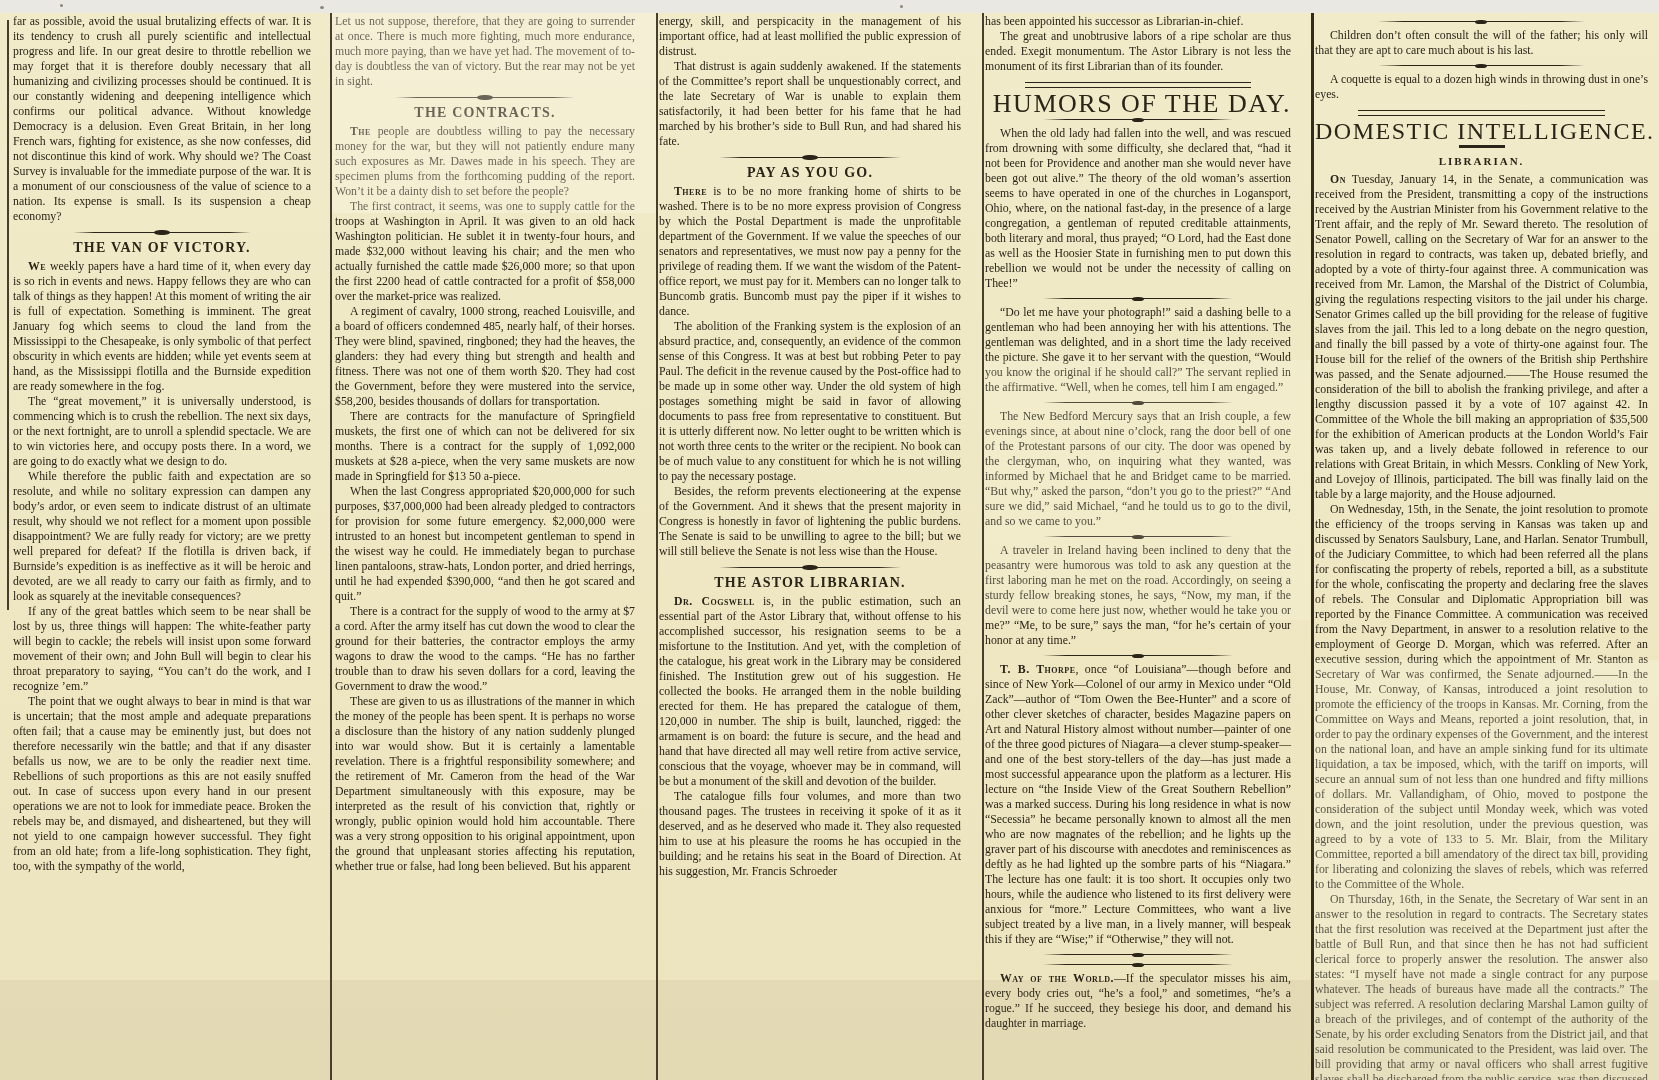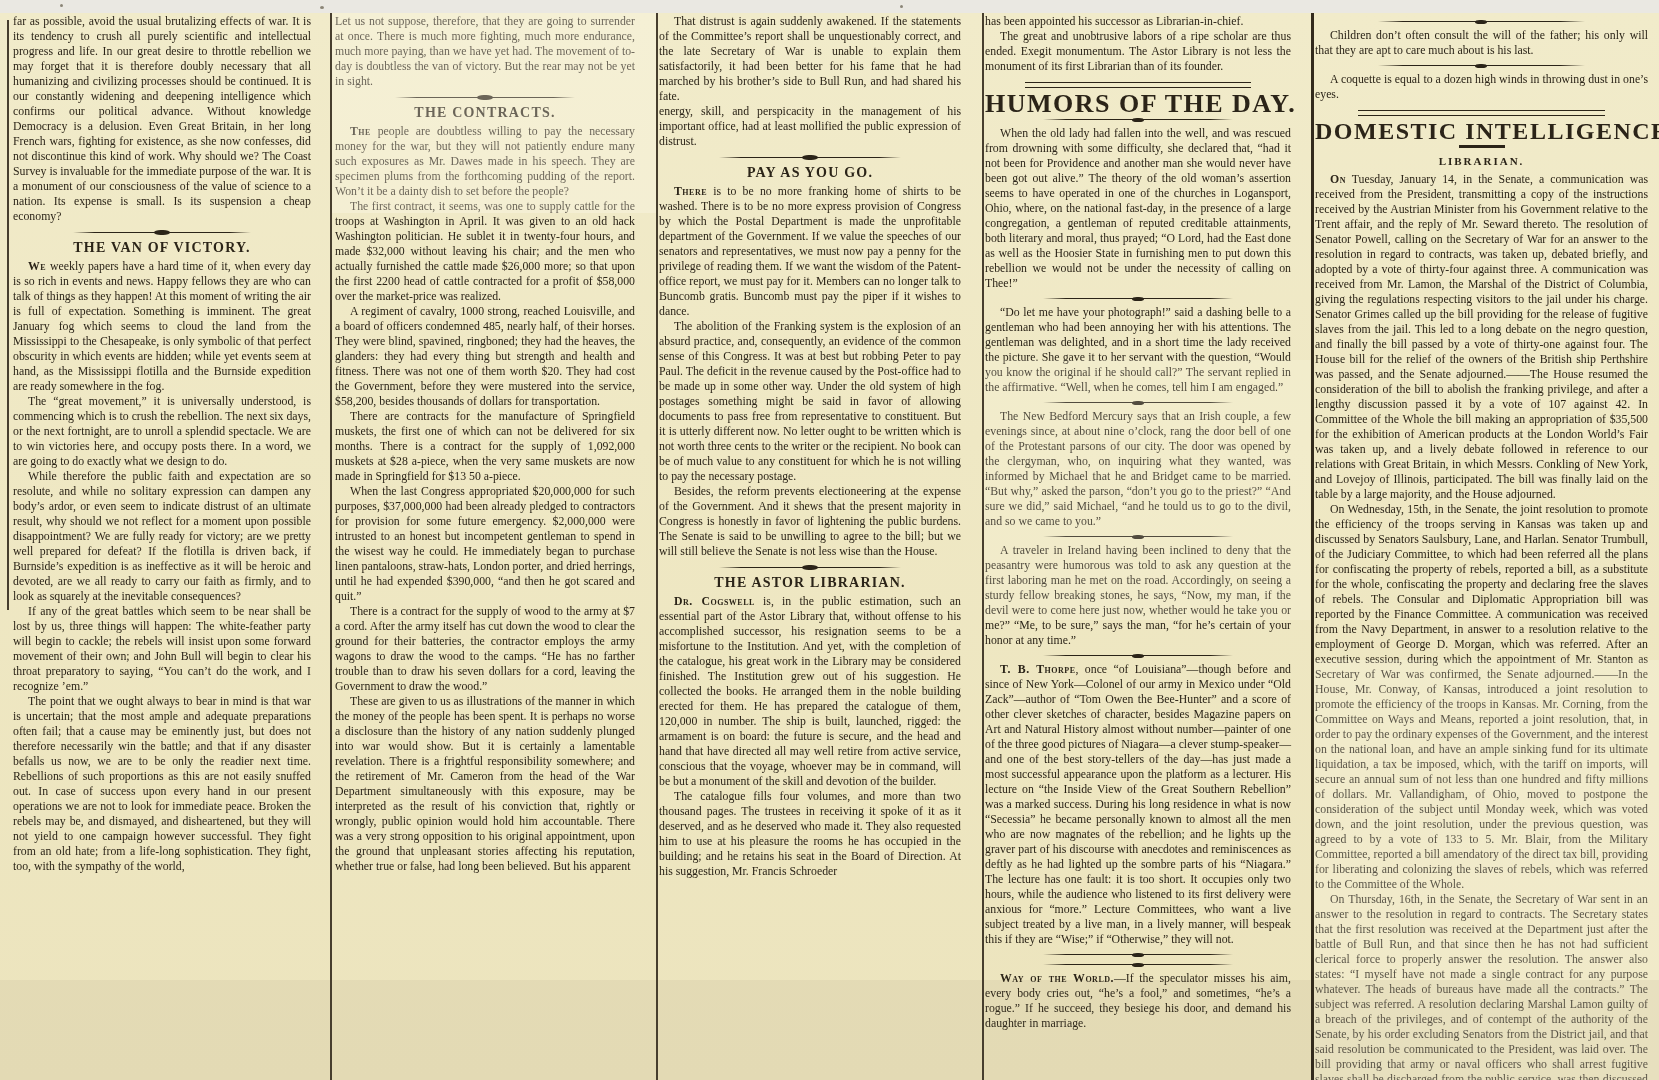--- a/index.html
+++ b/index.html
@@ -21,21 +21,21 @@
     position:relative;
   }
   .col p{margin:0;text-indent:15px;}
   .col p.cont{text-indent:0;}
   .lead{font-variant:small-caps;letter-spacing:.5px;font-weight:bold;}
   .arthead{
     text-align:center;font-weight:bold;font-size:14px;letter-spacing:1.2px;
     margin:3px 0 4px 0;text-indent:0;
   }
   .bighead{
-    text-align:left;font-weight:bold;letter-spacing:1.5px;
+    text-align:right;font-weight:normal;letter-spacing:1.5px;
     margin:8px 0 6px 0;text-indent:0;white-space:nowrap;
   }
   .bighead.h-humors{font-size:26px;}
   .bighead.h-domestic{font-size:24px;}
   .subhead{
     text-align:center;font-weight:bold;font-size:11px;letter-spacing:2px;
     margin:6px 0 3px 0;
   }
   .sep{position:relative;width:60%;margin:6px auto 5px auto;height:5px;}
   .sep::before{content:"";position:absolute;left:0;right:0;top:2px;height:1px;
@@ -75,22 +75,22 @@
       <div class="arthead">THE CONTRACTS.</div>
       <p class="para"><span class="lead">The</span> people are doubtless willing to pay the necessary money for the war, but they will not patiently endure many such exposures as Mr. Dawes made in his speech. They are specimen plums from the forthcoming pudding of the report. Won’t it be a dainty dish to set before the people?</p>
       <p class="para">The first contract, it seems, was one to supply cattle for the troops at Washington in April. It was given to an old hack Washington politician. He sublet it in twenty-four hours, and made $32,000 without leaving his chair; and the men who actually furnished the cattle made $26,000 more; so that upon the first 2200 head of cattle contracted for a profit of $58,000 over the market-price was realized.</p>
       <p class="para">A regiment of cavalry, 1000 strong, reached Louisville, and a board of officers condemned 485, nearly half, of their horses. They were blind, spavined, ringboned; they had the heaves, the glanders: they had every thing but strength and health and fitness. There was not one of them worth $20. They had cost the Government, before they were mustered into the service, $58,200, besides thousands of dollars for transportation.</p>
       <p class="para">There are contracts for the manufacture of Springfield muskets, the first one of which can not be delivered for six months. There is a contract for the supply of 1,092,000 muskets at $28 a-piece, when the very same muskets are now made in Springfield for $13 50 a-piece.</p>
       <p class="para">When the last Congress appropriated $20,000,000 for such purposes, $37,000,000 had been already pledged to contractors for provision for some future emergency. $2,000,000 were intrusted to an honest but incompetent gentleman to spend in the wisest way he could. He immediately began to purchase linen pantaloons, straw-hats, London porter, and dried herrings, until he had expended $390,000, “and then he got scared and quit.”</p>
       <p class="para">There is a contract for the supply of wood to the army at $7 a cord. After the army itself has cut down the wood to clear the ground for their batteries, the contractor employs the army wagons to draw the wood to the camps. “He has no farther trouble than to draw his seven dollars for a cord, leaving the Government to draw the wood.”</p>
       <p class="para">These are given to us as illustrations of the manner in which the money of the people has been spent. It is perhaps no worse a disclosure than the history of any nation suddenly plunged into war would show. But it is certainly a lamentable revelation. There is a frightful responsibility somewhere; and the retirement of Mr. Cameron from the head of the War Department simultaneously with this exposure, may be interpreted as the result of his conviction that, rightly or wrongly, public opinion would hold him accountable. There was a very strong opposition to his original appointment, upon the ground that unpleasant stories affecting his reputation, whether true or false, had long been believed. But his apparent</p>
     </div>
   <div class="col" style="width:326px">
+      <p class="para cont">energy, skill, and perspicacity in the management of his important office, had at least mollified the public expression of distrust.</p>
       <p class="para">That distrust is again suddenly awakened. If the statements of the Committee’s report shall be unquestionably correct, and the late Secretary of War is unable to explain them satisfactorily, it had been better for his fame that he had marched by his brother’s side to Bull Run, and had shared his fate.</p>
-      <p class="para cont">energy, skill, and perspicacity in the management of his important office, had at least mollified the public expression of distrust.</p>
       <div class="sep"></div>
       <div class="arthead">PAY AS YOU GO.</div>
       <p class="para"><span class="lead">There</span> is to be no more franking home of shirts to be washed. There is to be no more express provision of Congress by which the Postal Department is made the unprofitable department of the Government. If we value the speeches of our senators and representatives, we must now pay a penny for the privilege of reading them. If we want the wisdom of the Patent-office report, we must pay for it. Members can no longer talk to Buncomb gratis. Buncomb must pay the piper if it wishes to dance.</p>
       <p class="para">The abolition of the Franking system is the explosion of an absurd practice, and, consequently, an evidence of the common sense of this Congress. It was at best but robbing Peter to pay Paul. The deficit in the revenue caused by the Post-office had to be made up in some other way. Under the old system of high postages something might be said in favor of allowing documents to pass free from representative to constituent. But it is utterly different now. No letter ought to be written which is not worth three cents to the writer or the recipient. No book can be of much value to any constituent for which he is not willing to pay the necessary postage.</p>
       <p class="para">Besides, the reform prevents electioneering at the expense of the Government. And it shews that the present majority in Congress is honestly in favor of lightening the public burdens. The Senate is said to be unwilling to agree to the bill; but we will still believe the Senate is not less wise than the House.</p>
       <div class="sep"></div>
       <div class="arthead">THE ASTOR LIBRARIAN.</div>
       <p class="para"><span class="lead">Dr. Cogswell</span> is, in the public estimation, such an essential part of the Astor Library that, without offense to his accomplished successor, his resignation seems to be a misfortune to the Institution. And yet, with the completion of the catalogue, his great work in the Library may be considered finished. The Institution grew out of his suggestion. He collected the books. He arranged them in the noble building erected for them. He has prepared the catalogue of them, 120,000 in number. The ship is built, launched, rigged: the armament is on board: the future is secure, and the head and hand that have directed all may well retire from active service, conscious that the voyage, whoever may be in command, will be but a monument of the skill and devotion of the builder.</p>
       <p class="para">The catalogue fills four volumes, and more than two thousand pages. The trustees in receiving it spoke of it as it deserved, and as he deserved who made it. They also requested him to use at his pleasure the rooms he has occupied in the building; and he retains his seat in the Board of Direction. At his suggestion, Mr. Francis Schroeder</p>
     </div>

